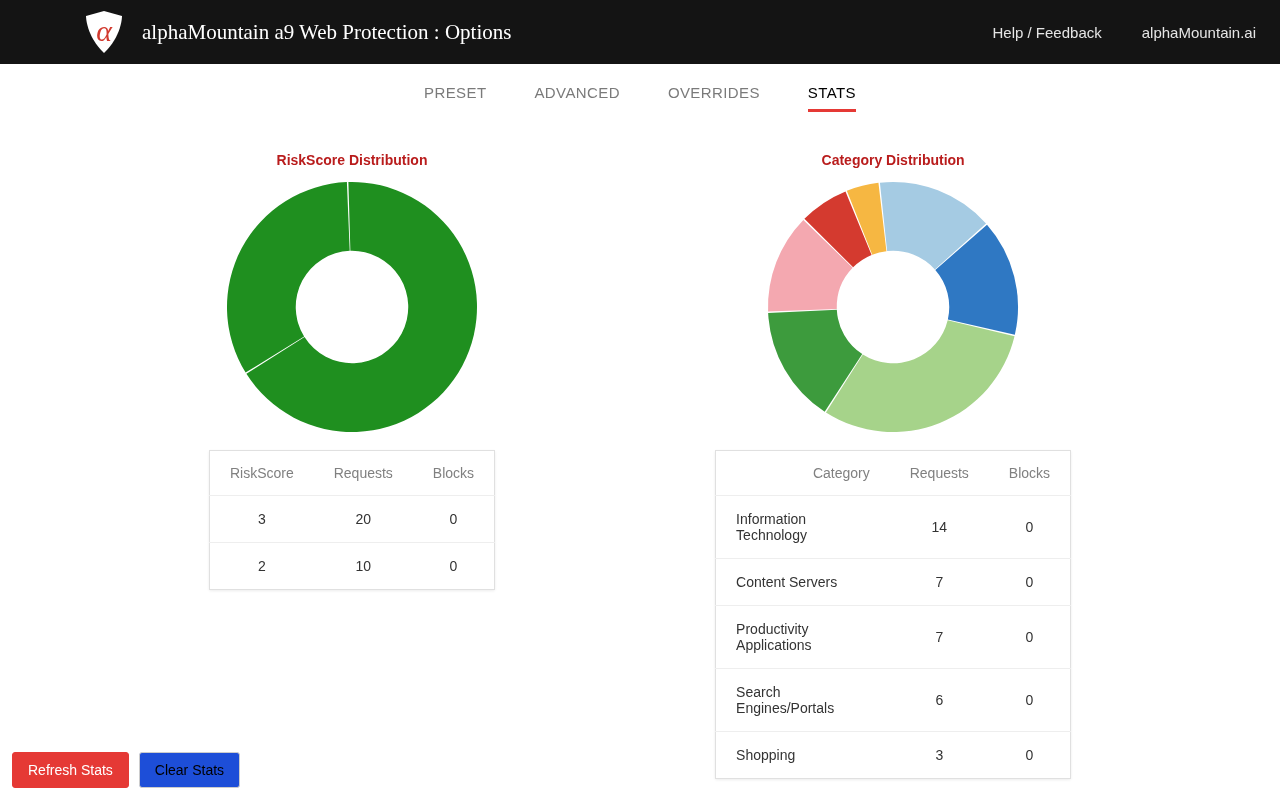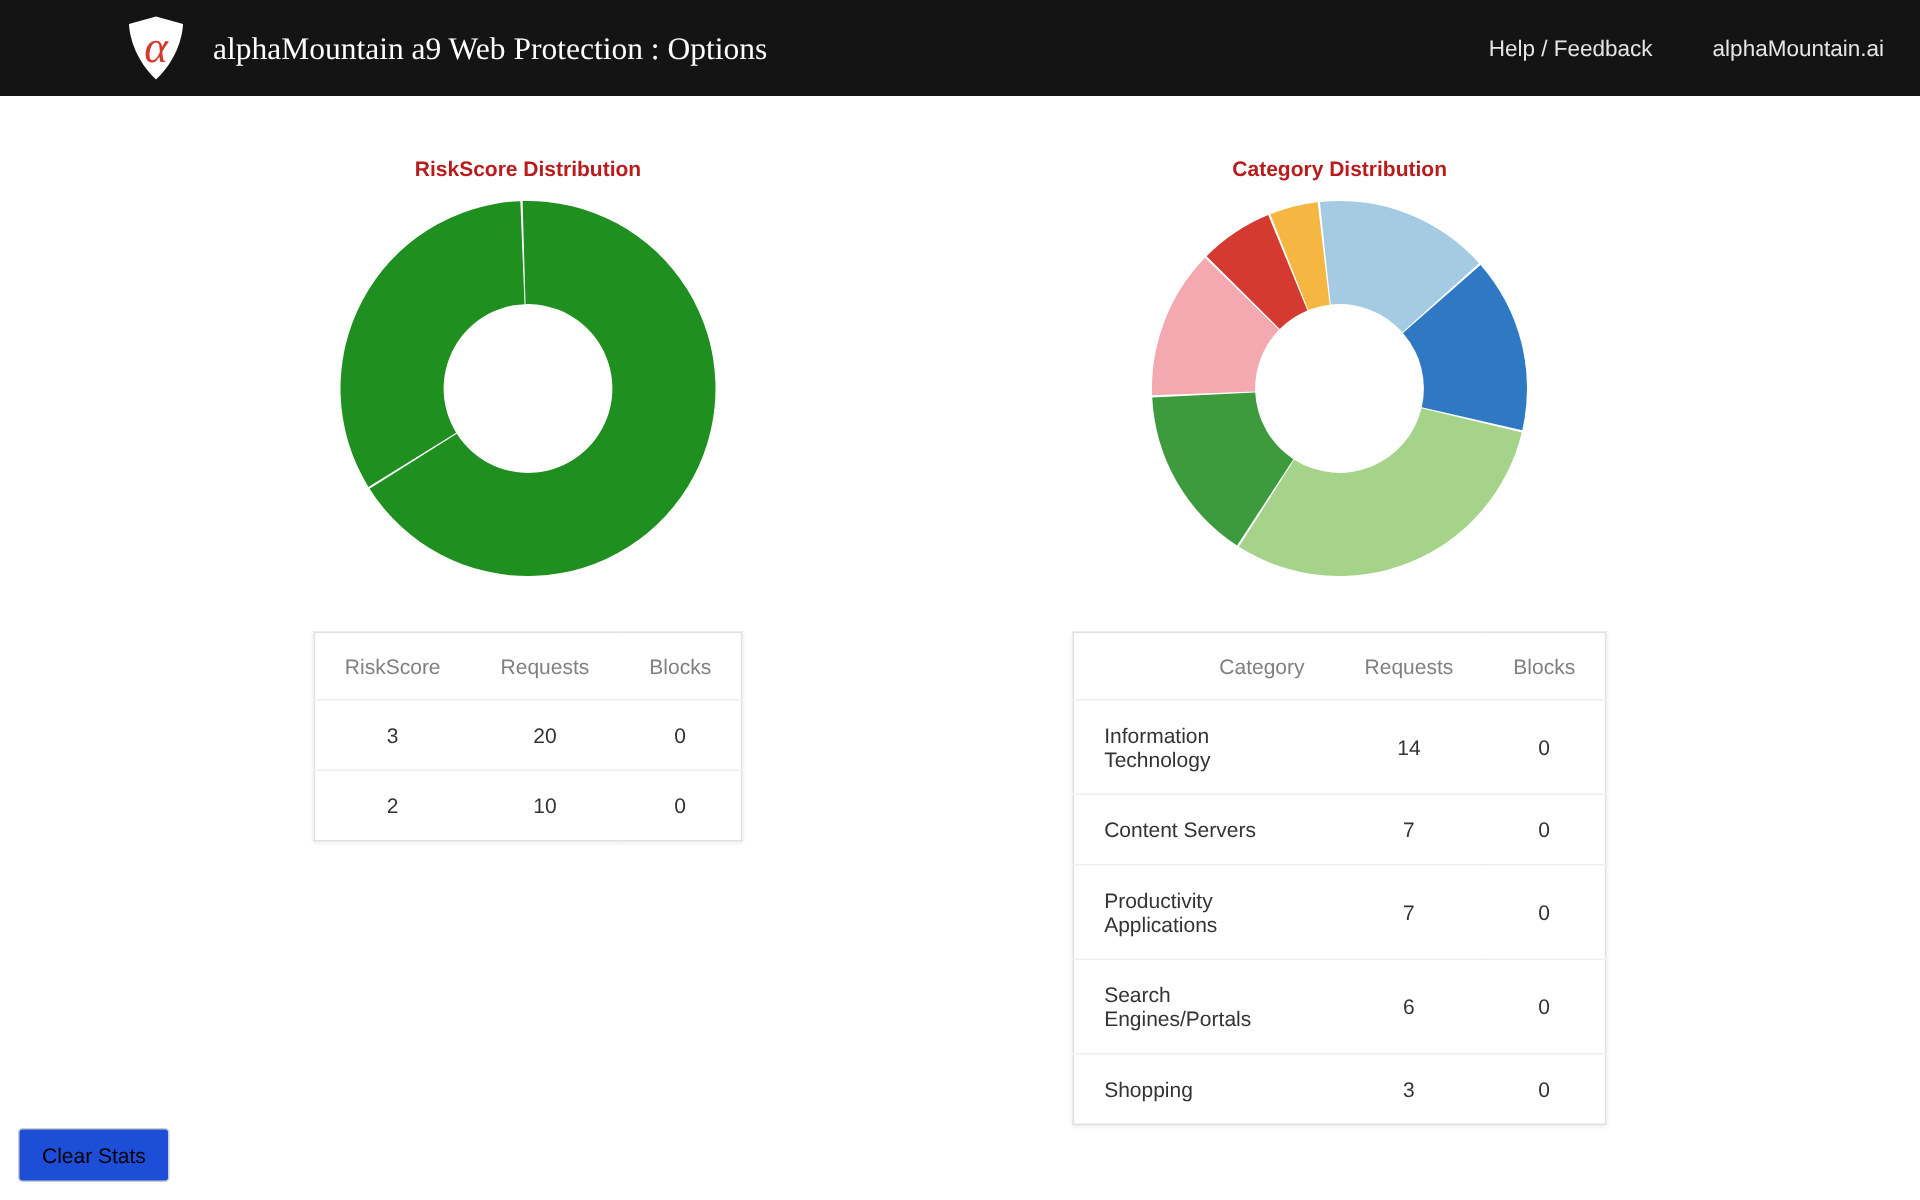--- a/index.html
+++ b/index.html
@@ -72,21 +72,21 @@
   }
   .stats-col { display: flex; flex-direction: column; align-items: center; }
   .chart-title {
     font-size: 14px;
     color: #b91c1c;
     font-weight: 700;
     margin-bottom: 12px;
   }
   .chart-box { position: relative; }
   .data-table {
-    margin-top: 32px;
+    margin-top: 13px;
     border: 1px solid #e0e0e0;
     border-radius: 2px;
     box-shadow: 0 1px 3px rgba(0,0,0,0.08);
     font-size: 14px;
     background: #fff;
     border-collapse: collapse;
   }
   .data-table th {
     font-weight: 400;
     color: #808080;
@@ -139,20 +139,26 @@
     </svg>
   </div>
   <div class="app-title">alphaMountain a9 Web Protection : Options</div>
   <div class="topbar-spacer"></div>
   <div class="top-link">Help / Feedback</div>
   <div class="top-link">alphaMountain.ai</div>
 </div>
 
 <div class="content-wrap">
 
+  <div class="tabs">
+    <div class="tab">PRESET</div>
+    <div class="tab">ADVANCED</div>
+    <div class="tab">OVERRIDES</div>
+    <div class="tab active">STATS</div>
+  </div>
 
   <div class="stats-row">
 
     <div class="stats-col">
       <div class="chart-title">RiskScore Distribution</div>
       <div class="chart-box">
         <svg id="risk-donut" width="254" height="254" viewBox="0 0 254 254">
             <path d="M 123.38718005883308 2.0522207797485237 A 125 125 0 1 1 21.39333314648131 193.87474797029083 L 79.4769999159166 157.09363658663088 A 56.25 56.25 0 1 0 125.37423102647489 70.77349935088684 Z" fill="#1f8f1f"></path>
             <path d="M 20.598459019396273 192.60268345847527 A 125 125 0 0 1 121.88810281280568 2.1045697107073664 L 124.69964626576255 70.7970563698183 A 56.25 56.25 0 0 0 79.11930655872833 156.52120755631387 Z" fill="#1f8f1f"></path>
           </svg>
@@ -228,14 +234,15 @@
               <td class="num">0</td>
             </tr>
           </tbody>
       </table>
     </div>
 
   </div>
 </div>
 
 <div class="footer-buttons">
+  <button class="btn btn-primary">Refresh Stats</button>
   <button class="btn">Clear Stats</button>
 </div>
 
 </body></html>

